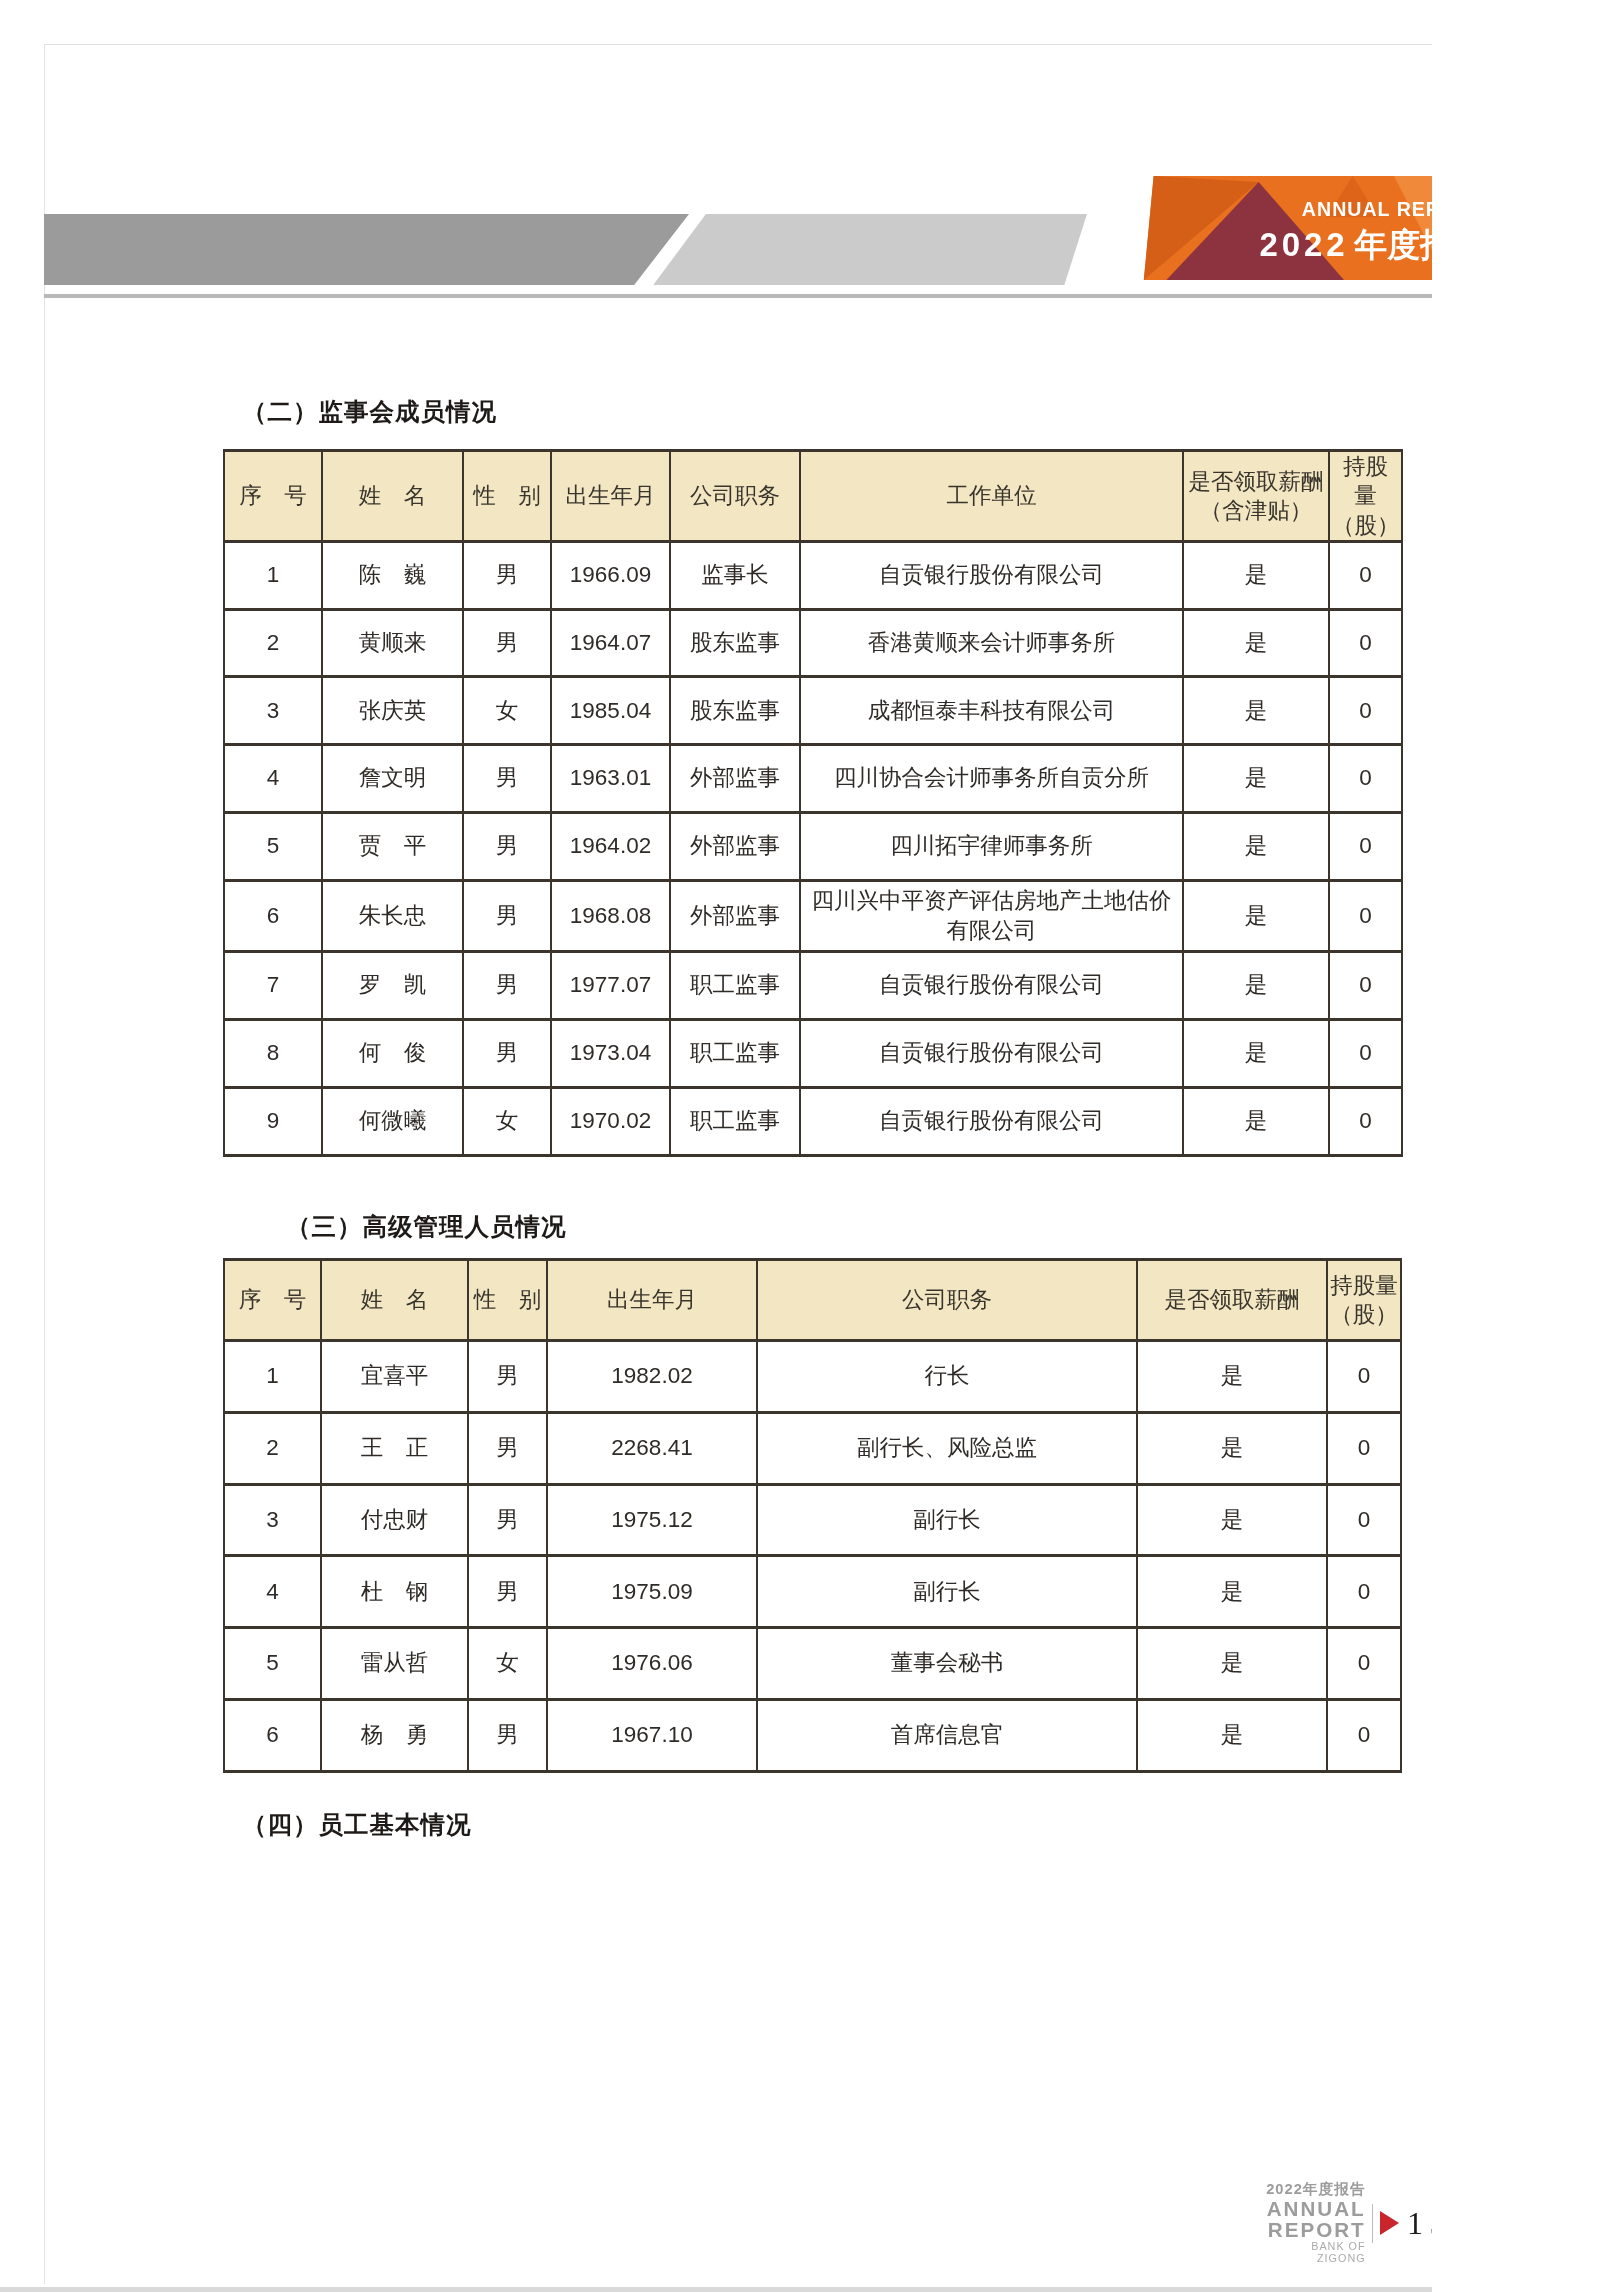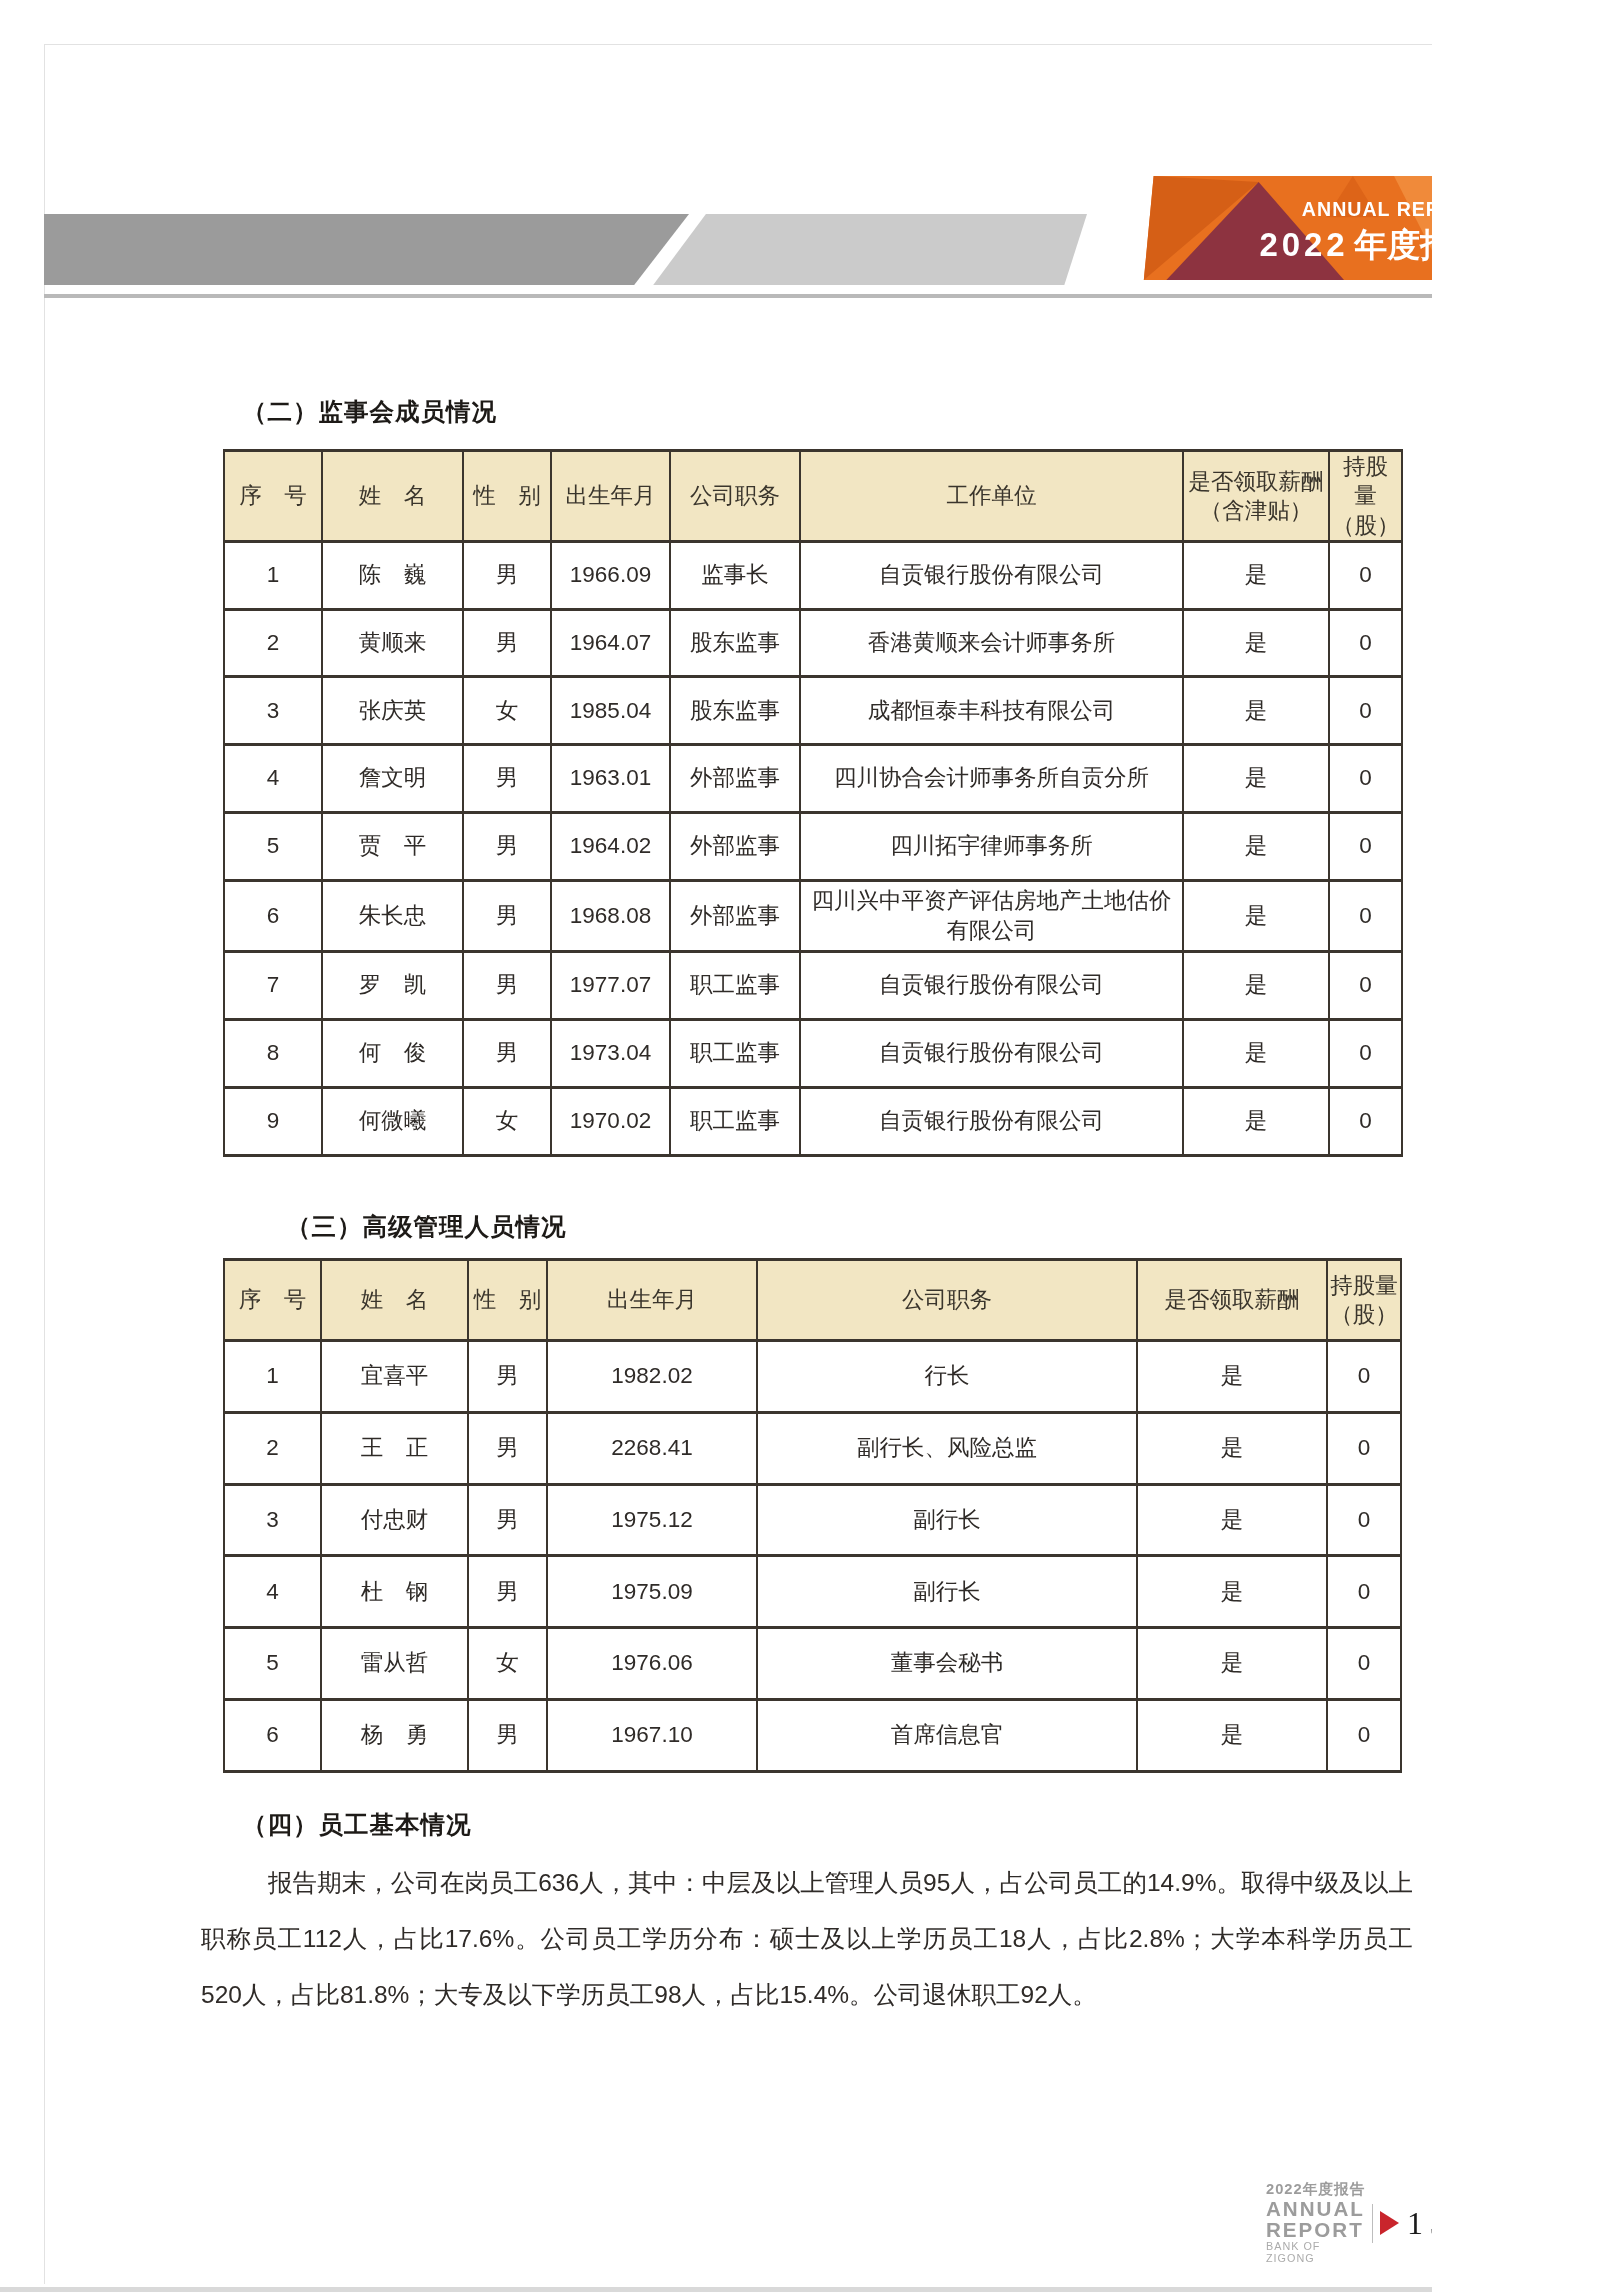--- a/index.html
+++ b/index.html
@@ -83,21 +83,21 @@
   .body-par {
     position:absolute; left:201px; top:1855px; width:1212px;
     font-size:24.5px; line-height:56px; color:#2f2b28;
     text-align:justify; text-indent:67px;
   }
   
   .footer {
     position:absolute; left:1266px; top:2182px;
     display:flex; align-items:center;
   }
-  .footer-text { color:#9c9c9c; }
+  .footer-text { text-align:right; color:#9c9c9c; }
   .footer-cn  { font-size:14.7px; font-weight:bold; letter-spacing:1px; line-height:15.7px; }
   .footer-en  { font-size:20.6px; font-weight:bold; letter-spacing:2px; line-height:21.6px; }
   .footer-sub { font-size:10.8px; letter-spacing:1px; line-height:11.8px; color:#ababab; }
   .footer-divider {
     width:2px; height:39px; background:#bdbdbd; margin:0 7.8px 0 5.9px;
   }
   .red-tri {
     width:0; height:0;
     border-left:19.6px solid #c9252c;
     border-top:12.7px solid transparent;
@@ -334,21 +334,20 @@
           <td>1967.10</td>
           <td>首席信息官</td>
           <td>是</td>
           <td>0</td>
         </tr>
       </tbody>
   </table>
 
 
   <div id="title-employees" class="sec-title">（四）员工基本情况</div>
-  <div class="body-par">报告期末，公司在岗员工636人，其中：中层及以上管理人员95人，占公司员工的14.9%。取得中级及以上职称员工112人，占比17.6%。公司员工学历分布：硕士及以上学历员工18人，占比2.8%；大学本科学历员工520人，占比81.8%；大专及以下学历员工98人，占比15.4%。公司退休职工92人。</div>
 
   <div class="footer">
     <div class="footer-text">
       <div class="footer-cn">2022年度报告</div>
       <div class="footer-en">ANNUAL REPORT</div>
       <div class="footer-sub">BANK OF ZIGONG</div>
     </div>
     <div class="footer-divider"></div>
     <div class="red-tri"></div>
     <div class="page-num">13</div>

